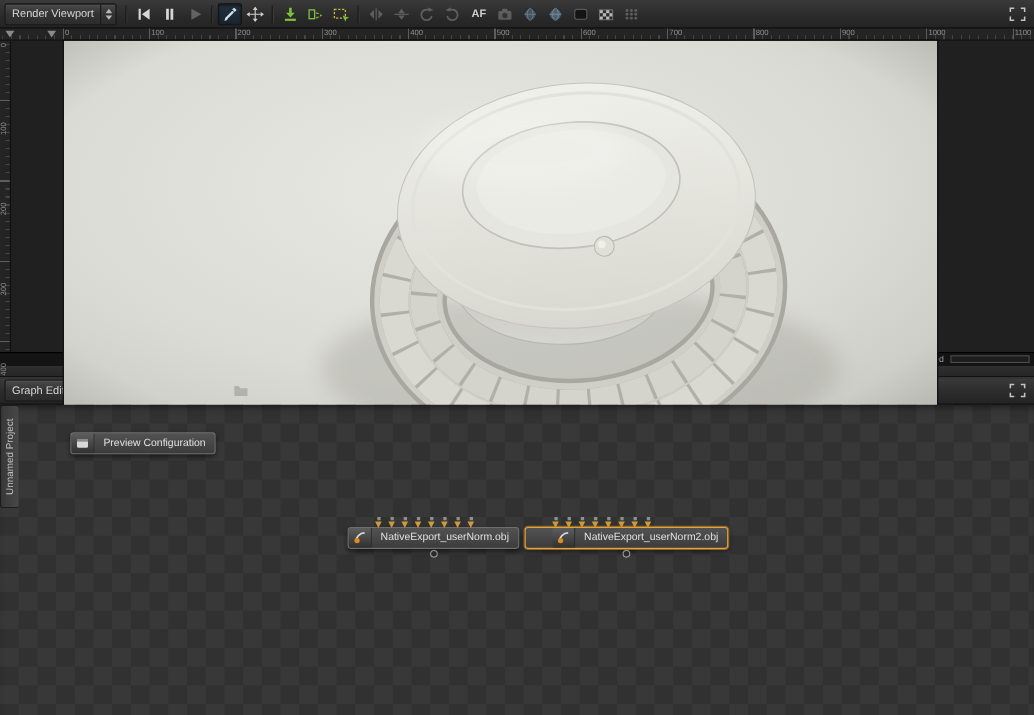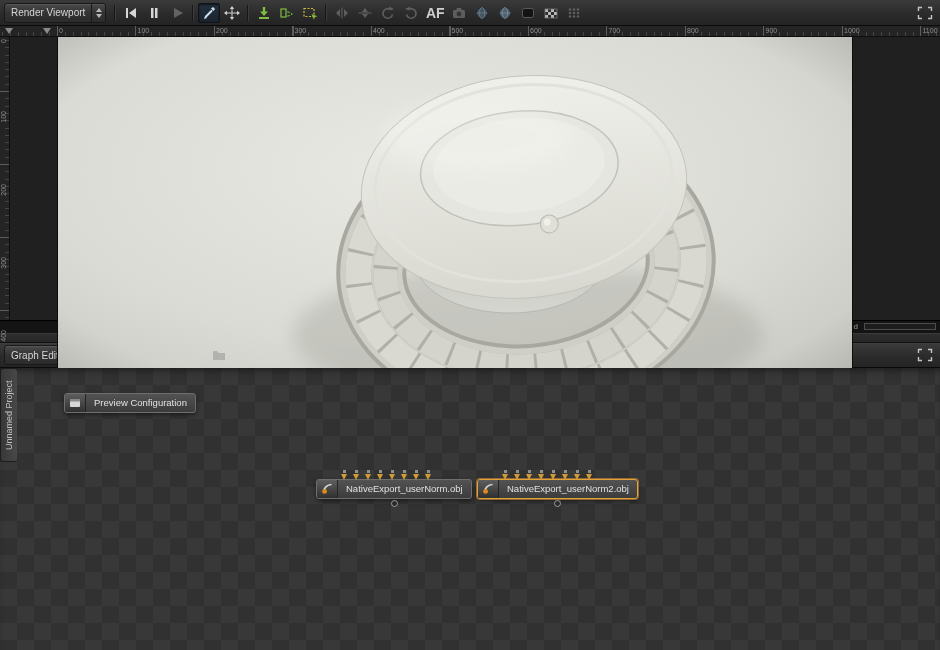--- a/index.html
+++ b/index.html
@@ -21,21 +21,21 @@
   .combo-arrows{width:13px;align-self:stretch;border-left:1px solid #191919;
                 display:flex;flex-direction:column;align-items:center;justify-content:center;gap:2px;}
   .arr-up{width:0;height:0;border-left:3px solid transparent;border-right:3px solid transparent;border-bottom:4px solid #b8b8b8;}
   .arr-dn{width:0;height:0;border-left:3px solid transparent;border-right:3px solid transparent;border-top:4px solid #b8b8b8;}
   .tb{width:22px;height:20px;display:flex;align-items:center;justify-content:center;
       background:none;border:1px solid transparent;border-radius:2px;padding:0;}
   .tb svg{display:block;}
   .tb.active{background:linear-gradient(#23303d,#1a242e);border-color:#0e141a;
              box-shadow:inset 0 1px 2px rgba(0,0,0,.6);}
   .tb.disabled{opacity:.5;}
-  .tb-af{font-size:14px;font-weight:bold;color:#cfcfcf;width:24px;}
+  .tb-af{font-size:10px;font-weight:bold;color:#cfcfcf;width:24px;}
   .sep{width:1px;height:16px;background:#161616;border-right:1px solid #3d3d3d;margin:0 3px;}
   .flex-spacer{flex:1;}
 
   
   .hruler{flex:0 0 11px;position:relative;box-sizing:border-box;overflow:hidden;
     background-color:#242424;border-bottom:1px solid #0e0e0e;
     background-image:
       repeating-linear-gradient(90deg,#5d5d5d 0 1px,transparent 1px 78.5px),
       repeating-linear-gradient(90deg,#454545 0 1px,transparent 1px 7.85px);
     background-size:200% 100%,200% 4px;
@@ -469,21 +469,21 @@
       <span class="nicon">
           <svg width="13" height="13" viewBox="0 0 13 13">
             <path d="M2.5 10.5A8 8 0 0 1 10.5 2.5" fill="none" stroke="#d9d9d9" stroke-width="1.6"></path>
             <circle cx="3.6" cy="9.4" r="2.4" fill="#e08a1e"></circle>
           </svg>
         </span>
       <span class="nlabel">NativeExport_userNorm.obj</span>
       <span class="outpin"></span>
     </div>
 
-    <div class="gnode selected" style="left:477px;top:111px;">
+    <div class="gnode selected" style="left:477px;top:111px;padding-left:24px;">
       <span class="pins">
         <span class="pinw">
             <i class="pin-cap"></i>
             <i class="pin-tri"></i>
           </span>
         <span class="pinw">
             <i class="pin-cap"></i>
             <i class="pin-tri"></i>
           </span>
         <span class="pinw">

